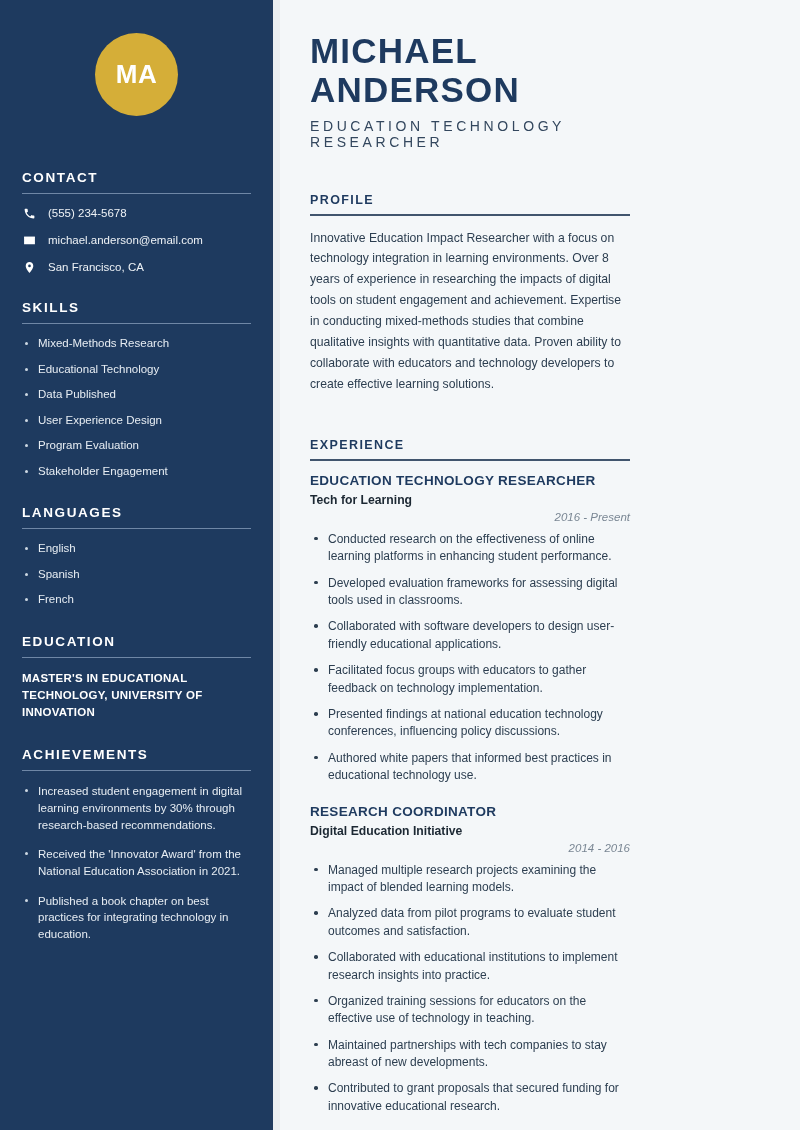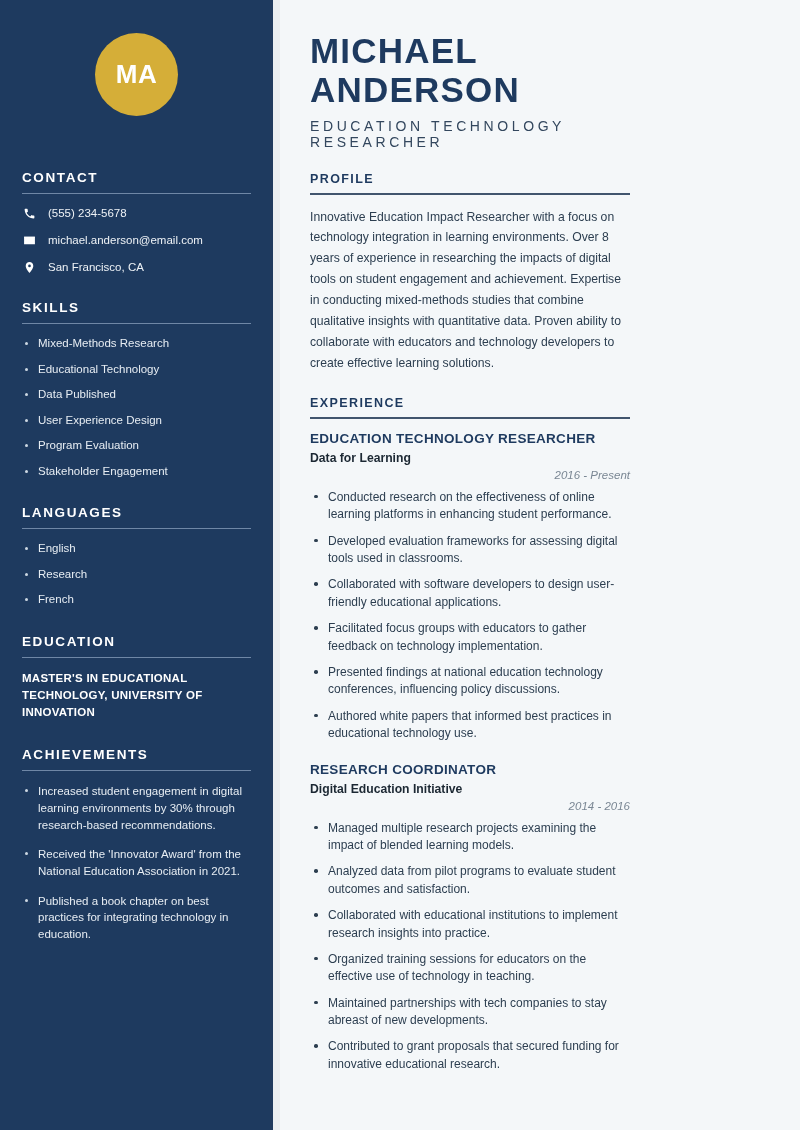--- a/index.html
+++ b/index.html
@@ -149,21 +149,21 @@
     line-height: 1.1;
   }
 
   .job-subtitle {
     font-size: 14px;
     color: #33475e;
     letter-spacing: 3.6px;
     margin-top: 9px;
   }
 
-  .main-section { margin-top: 22px; }
+  .main-section { margin-top: 43px; }
 
   .main-heading {
     font-size: 12.5px;
     font-weight: bold;
     color: #1e3a5f;
     letter-spacing: 1.4px;
     padding-bottom: 7px;
   }
 
   .main-rule {
@@ -280,21 +280,21 @@
         <li>Program Evaluation</li>
         <li>Stakeholder Engagement</li>
       </ul>
     </section>
 
     <section class="side-section">
       <div class="side-heading">LANGUAGES</div>
       <div class="side-rule"></div>
       <ul class="side-bullets tight">
         <li>English</li>
-        <li>Research</li>
+        <li>Spanish</li>
         <li>French</li>
       </ul>
     </section>
 
     <section class="side-section">
       <div class="side-heading">EDUCATION</div>
       <div class="side-rule"></div>
       <div class="education-entry">MASTER'S IN EDUCATIONAL TECHNOLOGY, UNIVERSITY OF INNOVATION</div>
     </section>
 
@@ -322,21 +322,21 @@
       <div class="main-rule"></div>
       <p class="profile-text">Innovative Education Impact Researcher with a focus on technology integration in learning environments. Over 8 years of experience in researching the impacts of digital tools on student engagement and achievement. Expertise in conducting mixed-methods studies that combine qualitative insights with quantitative data. Proven ability to collaborate with educators and technology developers to create effective learning solutions.</p>
     </section>
 
     <section class="main-section">
       <div class="main-heading">EXPERIENCE</div>
       <div class="main-rule"></div>
 
       <div class="job">
         <div class="job-title">EDUCATION TECHNOLOGY RESEARCHER</div>
-        <div class="job-company">Data for Learning</div>
+        <div class="job-company">Tech for Learning</div>
         <div class="job-dates">2016 - Present</div>
         <ul class="job-bullets">
           <li>Conducted research on the effectiveness of online learning platforms in enhancing student performance.</li>
           <li>Developed evaluation frameworks for assessing digital tools used in classrooms.</li>
           <li>Collaborated with software developers to design user-friendly educational applications.</li>
           <li>Facilitated focus groups with educators to gather feedback on technology implementation.</li>
           <li>Presented findings at national education technology conferences, influencing policy discussions.</li>
           <li>Authored white papers that informed best practices in educational technology use.</li>
         </ul>
       </div>

